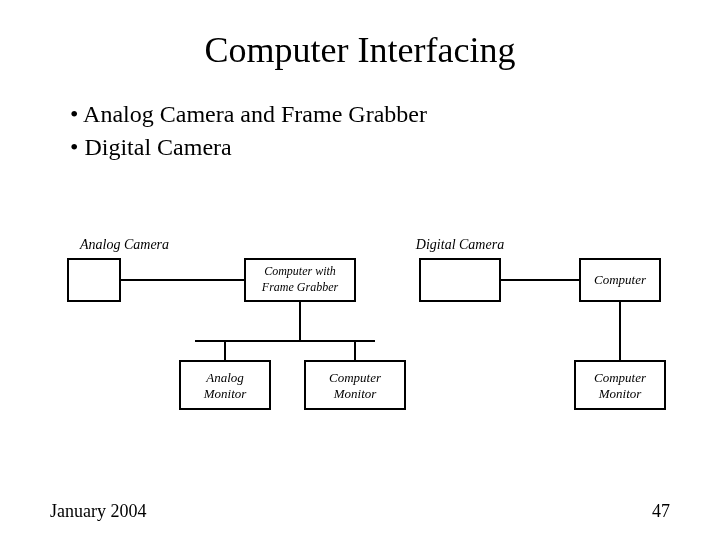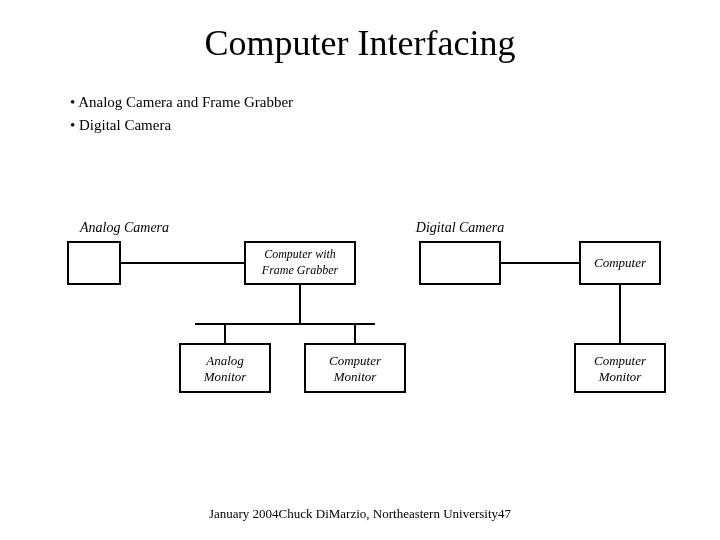--- a/index.html
+++ b/index.html
@@ -9,35 +9,35 @@
       height: 540px;
       background: #ffffff;
       font-family: 'Times New Roman', Times, serif;
       position: relative;
       overflow: hidden;
     }
 
     .slide {
       width: 720px;
       height: 540px;
-      padding: 22px 50px 20px 50px;
+      padding: 29px 50px 20px 50px;
       position: relative;
     }
 
     .title {
       font-size: 36px;
       font-weight: normal;
       text-align: center;
       margin-bottom: 30px;
       color: #000;
     }
 
     .bullets {
-      font-size: 15px;
-      margin-bottom: 40px;
+      font-size: 24px;
+      margin-bottom: 30px;
       padding-left: 20px;
       color: #000;
       list-style: none;
     }
 
     .bullets li {
       margin-bottom: 6px;
     }
 
     .bullets li::before {
@@ -52,22 +52,22 @@
       margin-top: 10px;
       font-style: italic;
     }
 
     .footer {
       position: absolute;
       bottom: 18px;
       left: 50px;
       right: 50px;
       display: flex;
-      justify-content: center;
-      font-size: 13px;
+      justify-content: space-between;
+      font-size: 18px;
       color: #000;
     }
   </style>
 </head>
 <body>
 
 <div class="slide">
 
   <h1 class="title">Computer Interfacing</h1>
 
@@ -118,17 +118,16 @@
 
       <rect x="525" y="170" width="90" height="48" fill="white" stroke="black" stroke-width="2"></rect>
       <text x="570" y="191" font-family="Times New Roman, serif" font-size="13" fill="#000" text-anchor="middle">Computer</text>
       <text x="570" y="207" font-family="Times New Roman, serif" font-size="13" fill="#000" text-anchor="middle">Monitor</text>
 
     </svg>
   </div>
 
   <div class="footer">
     <span>January 2004</span>
-    <span>Chuck DiMarzio, Northeastern University</span>
     <span>47</span>
   </div>
 
 </div>
 
 </body></html>

